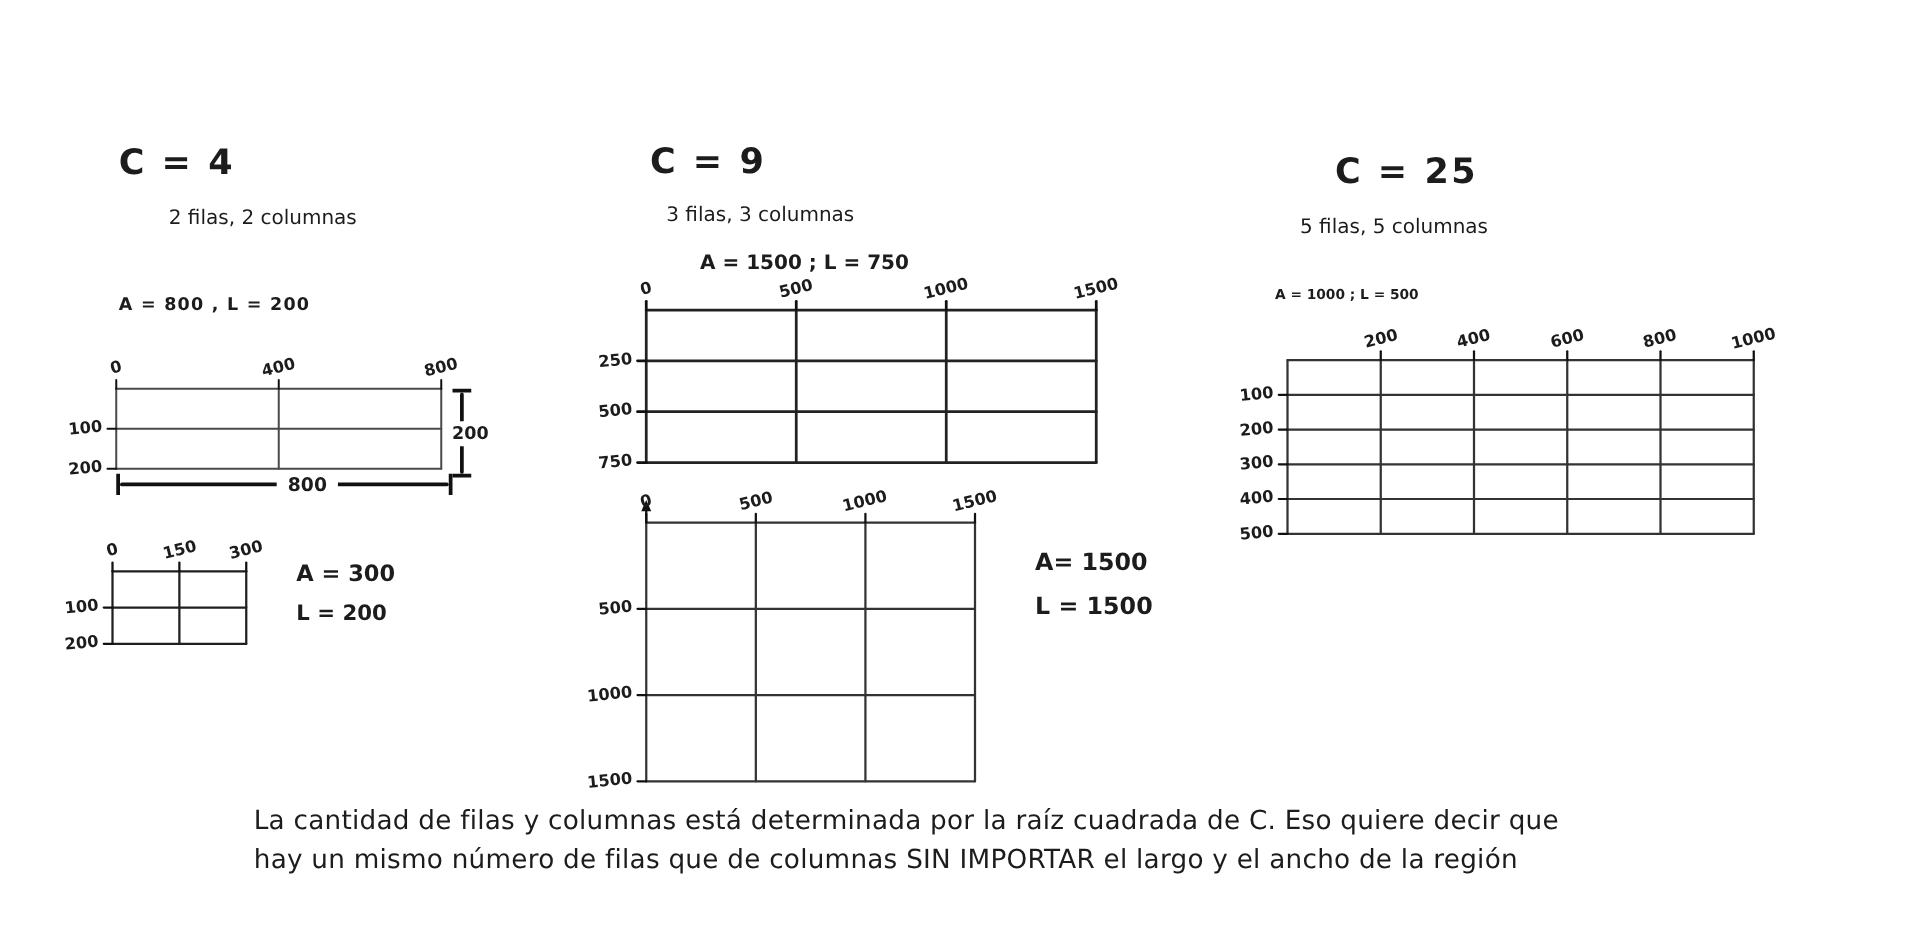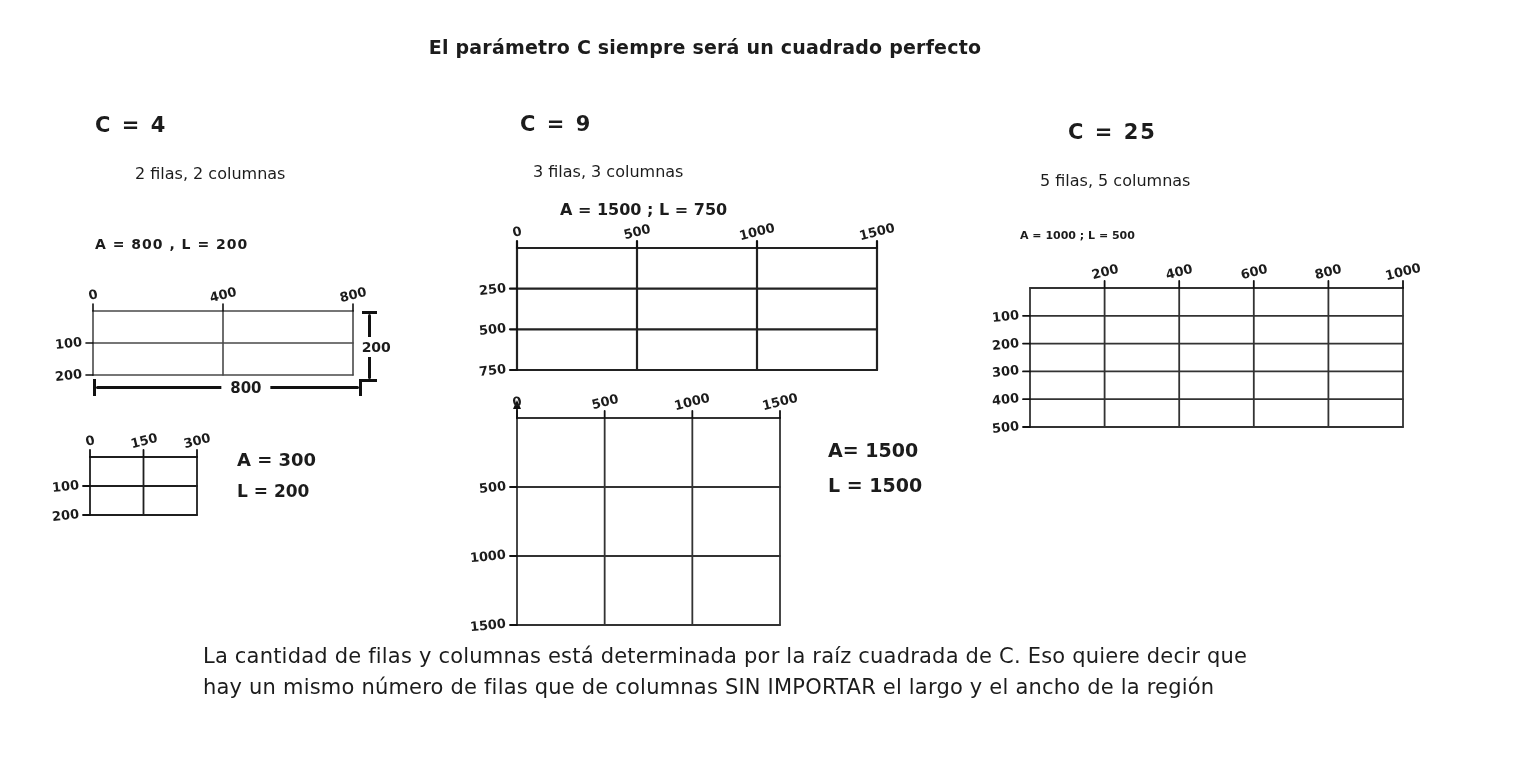--- a/index.html
+++ b/index.html
@@ -2,21 +2,21 @@
 <html><head>
 <meta charset="utf-8">
 <style>
   html,body { margin:0; padding:0; background:#ffffff; }
   .canvas {
     position:relative; width:1532px; height:757px; background:#ffffff;
     font-family:"DejaVu Sans", sans-serif; color:#1c1c1c; overflow:hidden;
   }
   .abs { position:absolute; white-space:nowrap; }
   .title { left:425px; top:36px; width:560px; text-align:center; font-size:19px; font-weight:bold; letter-spacing:0.2px; }
-  .c-label { font-size:21px; font-weight:bold; letter-spacing:2px; }
+  .c-label { font-size:28px; font-weight:bold; letter-spacing:2px; }
   .c-sub { font-size:16px; }
   .dims { font-size:14px; font-weight:bold; letter-spacing:1px; }
   .footer-line { font-size:21px; letter-spacing:0.2px; }
 
   
   .grid { position:absolute; }
   .grid svg { position:absolute; left:0; top:0; }
   .xt { position:absolute; transform:translate(-50%,-100%) rotate(-14deg); font-size:13px; font-weight:bold; }
   .yt { position:absolute; transform:translate(-100%,-50%) rotate(-6deg); font-size:13px; font-weight:bold; }
 
@@ -55,21 +55,20 @@
               border-top:3px solid #111; border-bottom:3px solid #111; }
   .vb-line  { position:absolute; top:0; bottom:0; left:6px; width:3px; background:#111; border-radius:2px; }
   .vb-label { position:absolute; left:8px; top:50%; transform:translate(-30%,-50%);
               background:#fff; padding:2px 1px; font-size:14px; font-weight:bold; }
 </style>
 </head>
 <body>
 
 <div class="canvas">
 
-  <div class="abs title">El parámetro C siempre será un cuadrado perfecto</div>
 
   <div class="abs c-label" id="c4-label">C = 4</div>
   <div class="abs c-sub" id="c4-sub">2 filas, 2 columnas</div>
   <div class="abs dims" id="c4-dims">A = 800 ,   L = 200</div>
 
   <div class="grid" id="grid-c4-main" style="width: 352px; height: 111px;">
       <svg width="352" height="111">
         <line x1="50" y1="31" x2="50" y2="95" stroke="#4a4a4a" stroke-width="1.6" stroke-linecap="round"></line>
         <line x1="180" y1="31" x2="180" y2="95" stroke="#4a4a4a" stroke-width="1.6" stroke-linecap="round"></line>
         <line x1="310" y1="31" x2="310" y2="95" stroke="#4a4a4a" stroke-width="1.6" stroke-linecap="round"></line>

